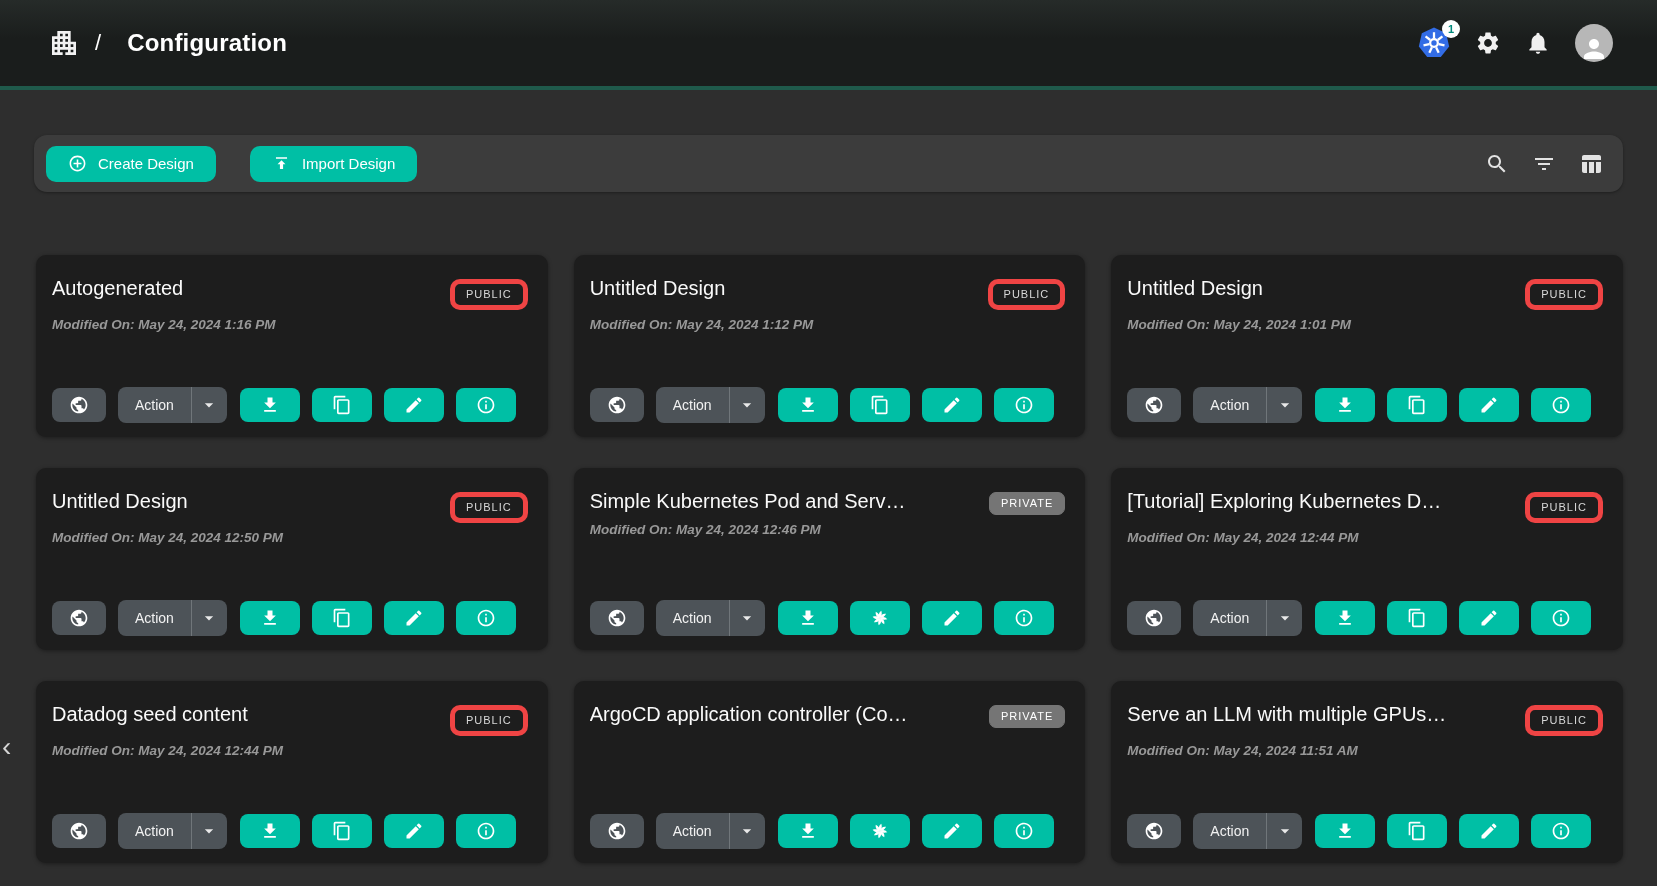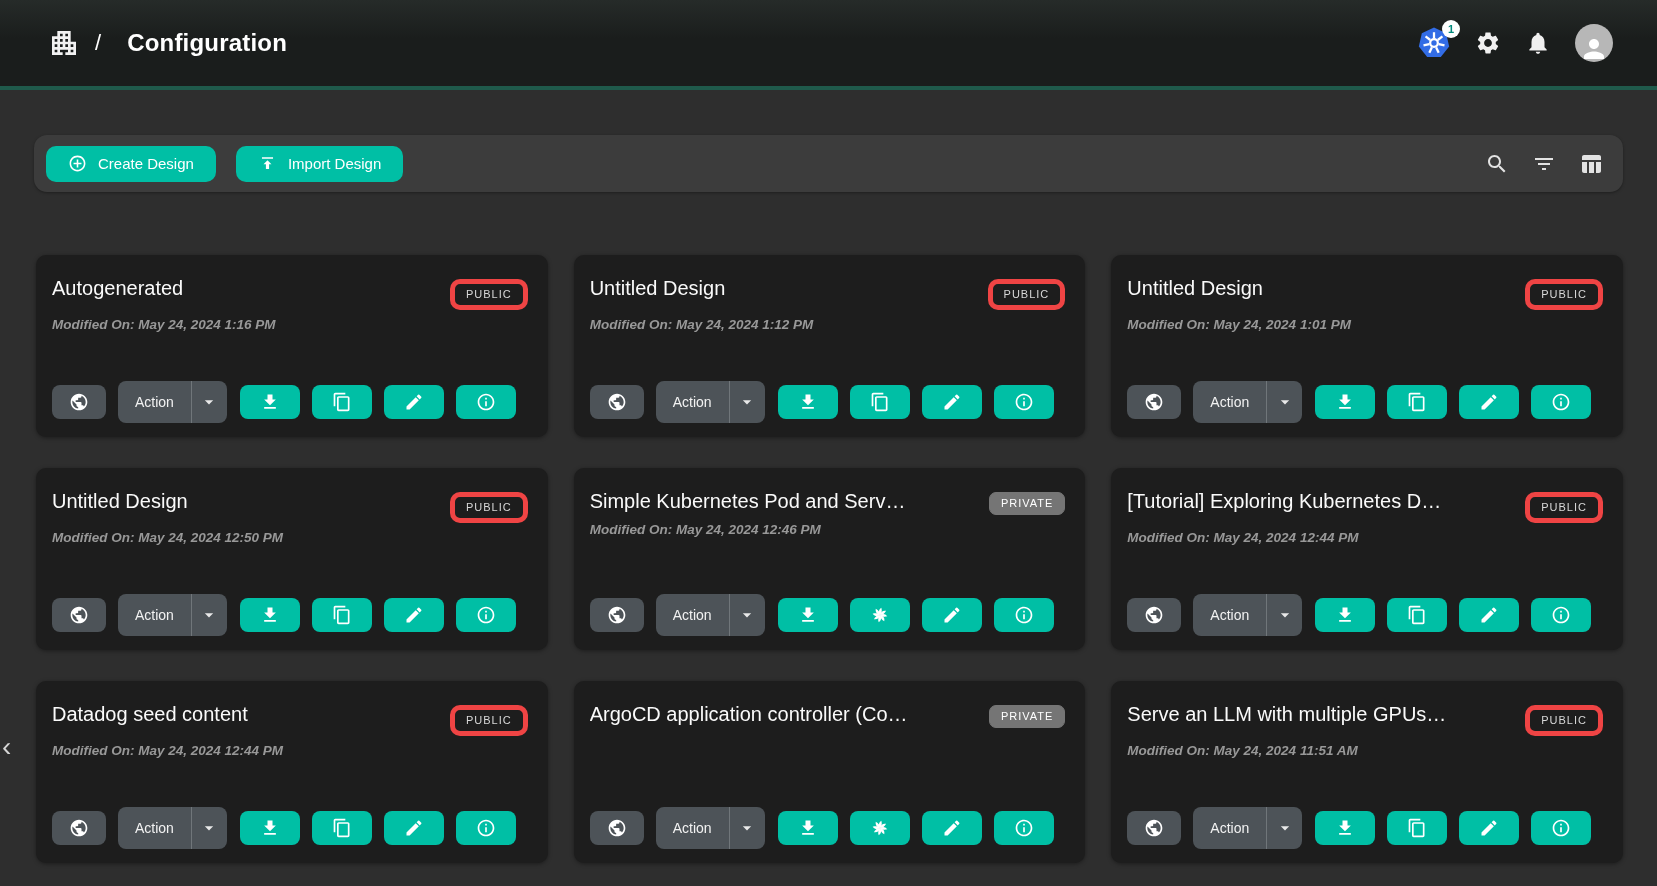--- a/index.html
+++ b/index.html
@@ -42,21 +42,21 @@
   }
   .avatar svg { width:30px; height:30px; fill:#ffffff; display:block; margin-bottom:-2px; }
 
   
   .toolbar {
     margin:45px 34px 0 34px;
     height:57px;
     background:#3c3c3c;
     border-radius:13px;
     display:flex; align-items:center;
-    padding:0 20px 0 12px; gap:20px;
+    padding:0 20px 0 12px; gap:34px;
     box-shadow:0 1px 3px rgba(0,0,0,.35);
   }
   .tbtn {
     background:#00bfa5; border:none; color:#fff;
     height:36px; border-radius:10px; padding:0 22px;
     font-size:15px; font-family:inherit;
     display:inline-flex; align-items:center; gap:11px;
     cursor:pointer;
   }
   .tbtn svg { width:19px; height:19px; fill:#fff; display:block; }
@@ -99,21 +99,21 @@
   }
   .card-actions { margin-top:auto; display:flex; align-items:center; gap:12px; }
   .abtn {
     border:none; height:34px; border-radius:8px; cursor:pointer;
     display:inline-flex; align-items:center; justify-content:center; padding:0;
   }
   .abtn svg { width:20px; height:20px; fill:#fff; display:block; }
   .abtn.gray { background:#4d5358; width:54px; }
   .abtn.teal { background:#00bfa5; width:60px; }
   .action-split {
-    height:42px; background:#4d5358; border-radius:8px;
+    height:36px; background:#4d5358; border-radius:8px;
     display:inline-flex; align-items:stretch; cursor:pointer; margin-right:1px;
   }
   .action-label {
     display:flex; align-items:center; padding:0 17px;
     font-size:14px; color:#f2f2f2;
   }
   .action-caret {
     width:36px; display:flex; align-items:center; justify-content:center;
     border-left:1px solid #70767a;
   }

